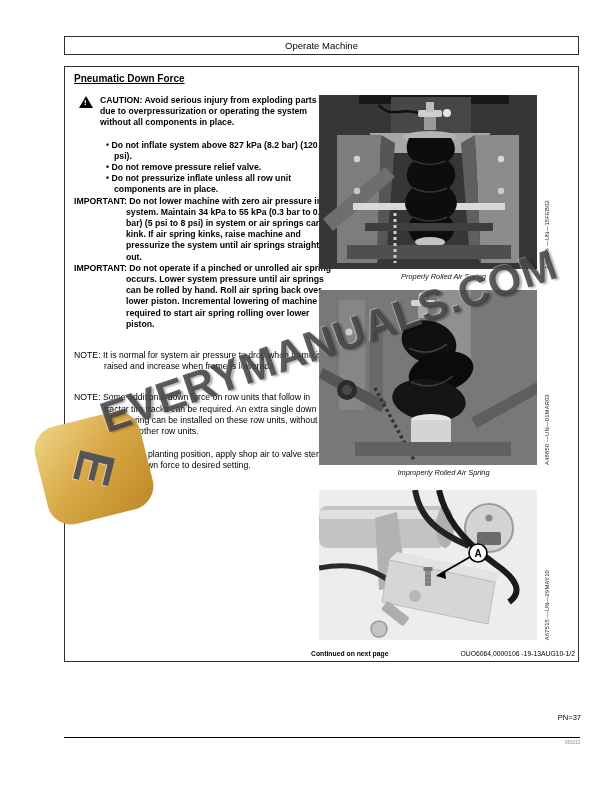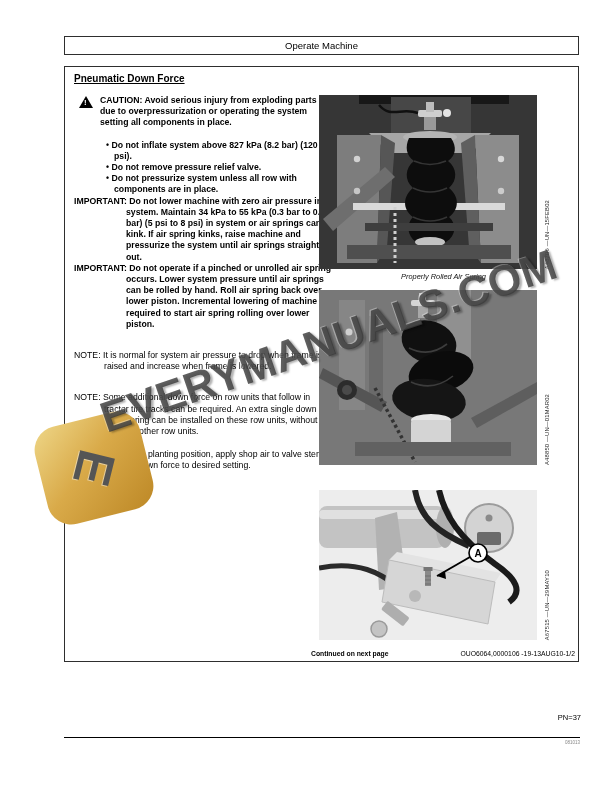--- a/index.html
+++ b/index.html
@@ -75,27 +75,27 @@
 
     <div class="section-title">Pneumatic Down Force</div>
 
     <div class="left-col">
 
       <div class="caution">
         <span class="warn-tri">
             <i>!</i>
           </span>
         <span>CAUTION:</span>
-        <span>Avoid serious injury from exploding parts due to overpressurization or operating the system setting all components in place.</span>
+        <span>Avoid serious injury from exploding parts due to overpressurization or operating the system without all components in place.</span>
       </div>
 
       <ul class="bullets">
         <li>Do not inflate system above 827 kPa (8.2 bar) (120 psi).</li>
         <li>Do not remove pressure relief valve.</li>
-        <li>Do not pressurize system unless all row with components are in place.</li>
+        <li>Do not pressurize inflate unless all row unit components are in place.</li>
       </ul>
 
       <p class="important">
         <span>IMPORTANT:</span>
         <span>Do not lower machine with zero air pressure in system. Maintain 34 kPa to 55 kPa (0.3 bar to 0.5 bar) (5 psi to 8 psi) in system or air springs can kink. If air spring kinks, raise machine and pressurize the system until air springs straighten out.</span>
       </p>
 
       <p class="important">
         <span>IMPORTANT:</span>
         <span>Do not operate if a pinched or unrolled air spring occurs. Lower system pressure until air springs can be rolled by hand. Roll air spring back over lower piston. Incremental lowering of machine is required to start air spring rolling over lower piston.</span>
@@ -175,20 +175,21 @@
           <ellipse cx="122" cy="82" rx="33" ry="20" fill="#0b0b0b" transform="rotate(-14 122 82)"></ellipse>
           <ellipse cx="110" cy="110" rx="37" ry="21" fill="#151515" transform="rotate(7 110 110)"></ellipse>
           <path d="M90,58 q20,10 38,-4 M92,92 q22,10 42,-6" stroke="#3d3d3d" fill="none" stroke-width="1.6"></path>
           <ellipse cx="112" cy="130" rx="20" ry="6" fill="#e6e6e6"></ellipse>
           <rect x="92" y="130" width="40" height="32" rx="3" fill="#d4d4d4"></rect>
           <path d="M56,98 L96,172" stroke="#333" stroke-width="3.5" stroke-dasharray="3,3"></path>
           <rect x="36" y="152" width="156" height="14" fill="#616161"></rect>
         </svg>
         <div class="fig-id">A48850 —UN—01MAR02</div>
       </div>
+      <div class="fig-caption">Improperly Rolled Air Spring</div>
     </div>
 
     <div class="figure" id="fig3">
       <div class="photo-wrap">
         <svg width="218" height="150" viewBox="0 0 218 150">
           <rect width="218" height="150" fill="#ededed"></rect>
           <rect x="0" y="16" width="126" height="42" rx="8" fill="#c3c3c3"></rect>
           <rect x="0" y="20" width="126" height="9" rx="4" fill="#e0e0e0"></rect>
           <ellipse cx="126" cy="37" rx="9" ry="21" fill="#b0b0b0"></ellipse>
           <polygon points="56,28 78,22 88,96 60,100" fill="#b2b2b2"></polygon>

